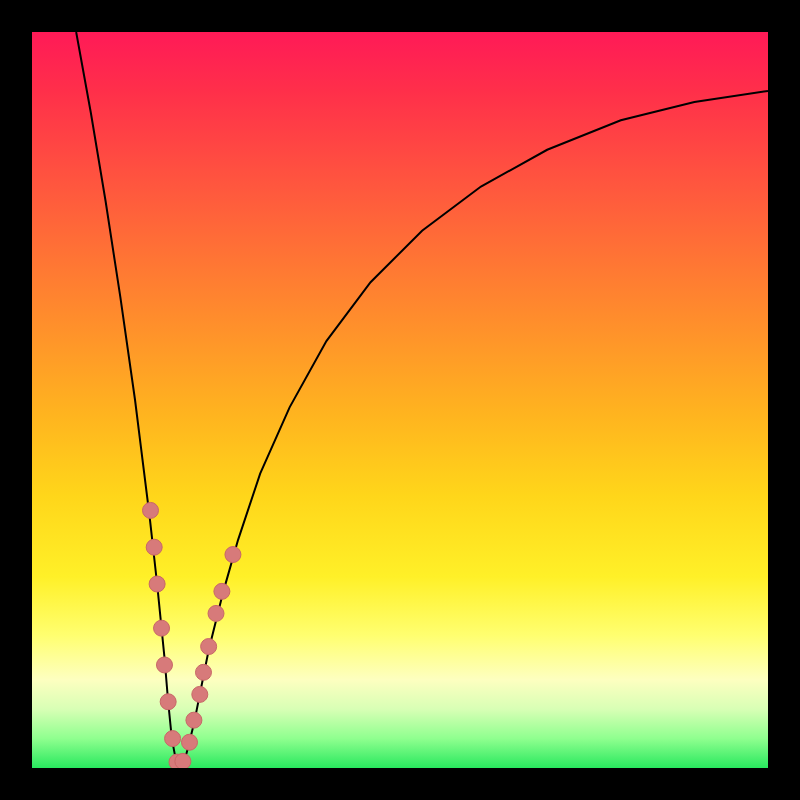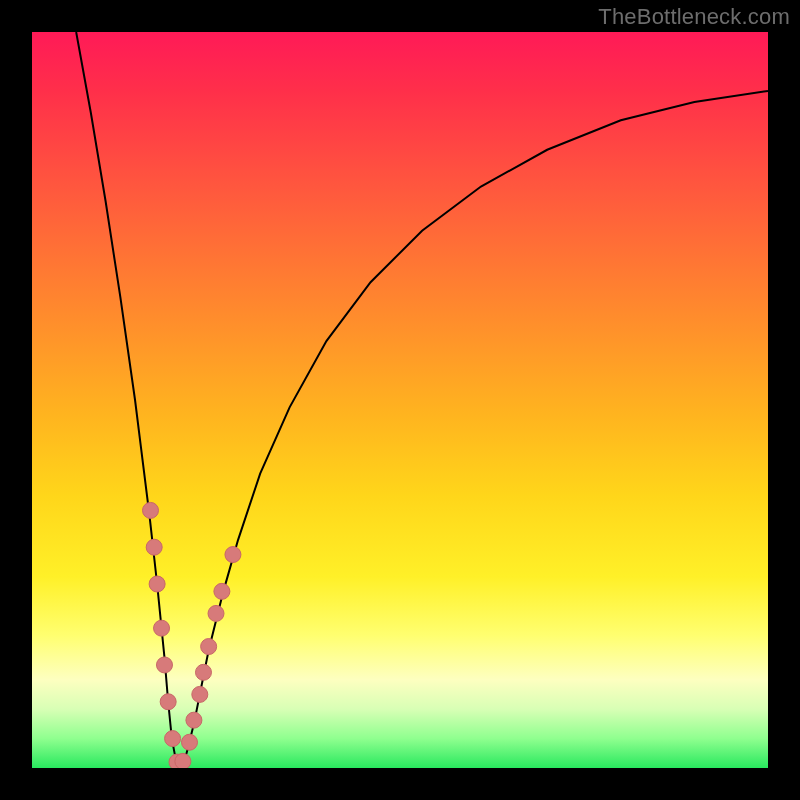--- a/index.html
+++ b/index.html
@@ -89,14 +89,13 @@
           <circle cx="161.92" cy="688.16" r="8" fill="#d77a7a" stroke="#c86767" stroke-width="1"></circle>
           <circle cx="167.81" cy="662.40" r="8" fill="#d77a7a" stroke="#c86767" stroke-width="1"></circle>
           <circle cx="171.49" cy="640.32" r="8" fill="#d77a7a" stroke="#c86767" stroke-width="1"></circle>
           <circle cx="176.64" cy="614.56" r="8" fill="#d77a7a" stroke="#c86767" stroke-width="1"></circle>
           <circle cx="184.00" cy="581.44" r="8" fill="#d77a7a" stroke="#c86767" stroke-width="1"></circle>
           <circle cx="189.89" cy="559.36" r="8" fill="#d77a7a" stroke="#c86767" stroke-width="1"></circle>
           <circle cx="200.93" cy="522.56" r="8" fill="#d77a7a" stroke="#c86767" stroke-width="1"></circle>
         </g>
     </svg>
   </div>
-  <div class="watermark">TheBottleneck.com</div>
 </div>
 
 </body></html>

